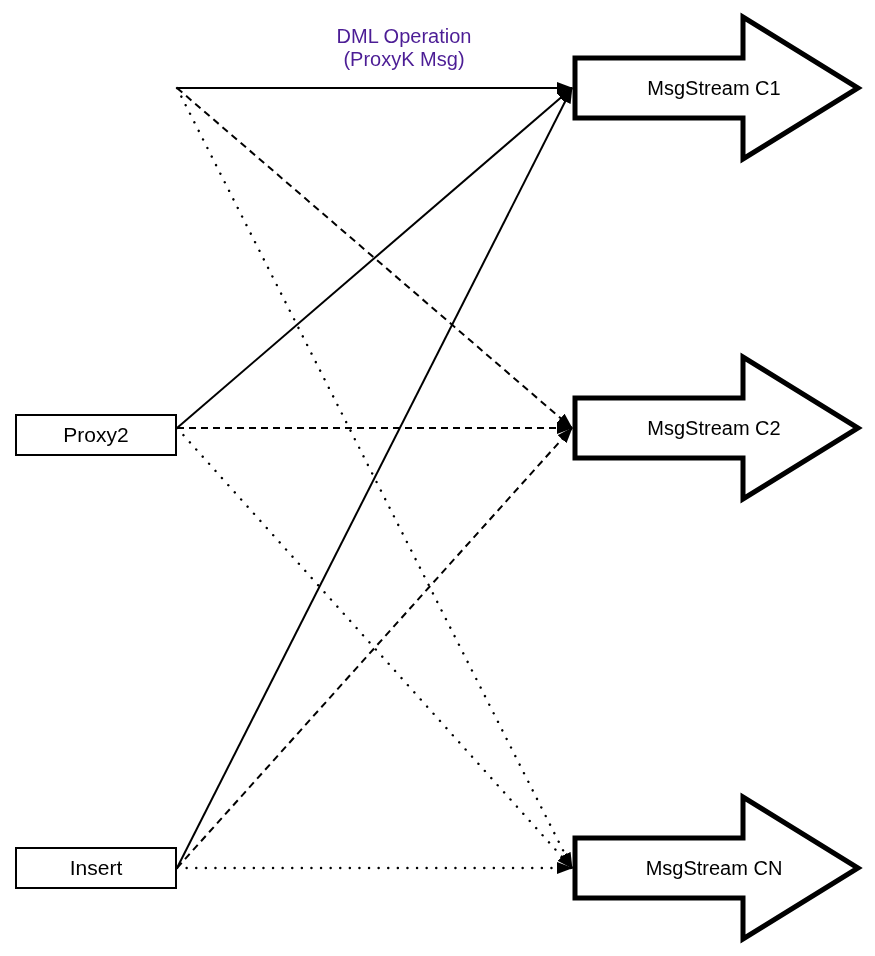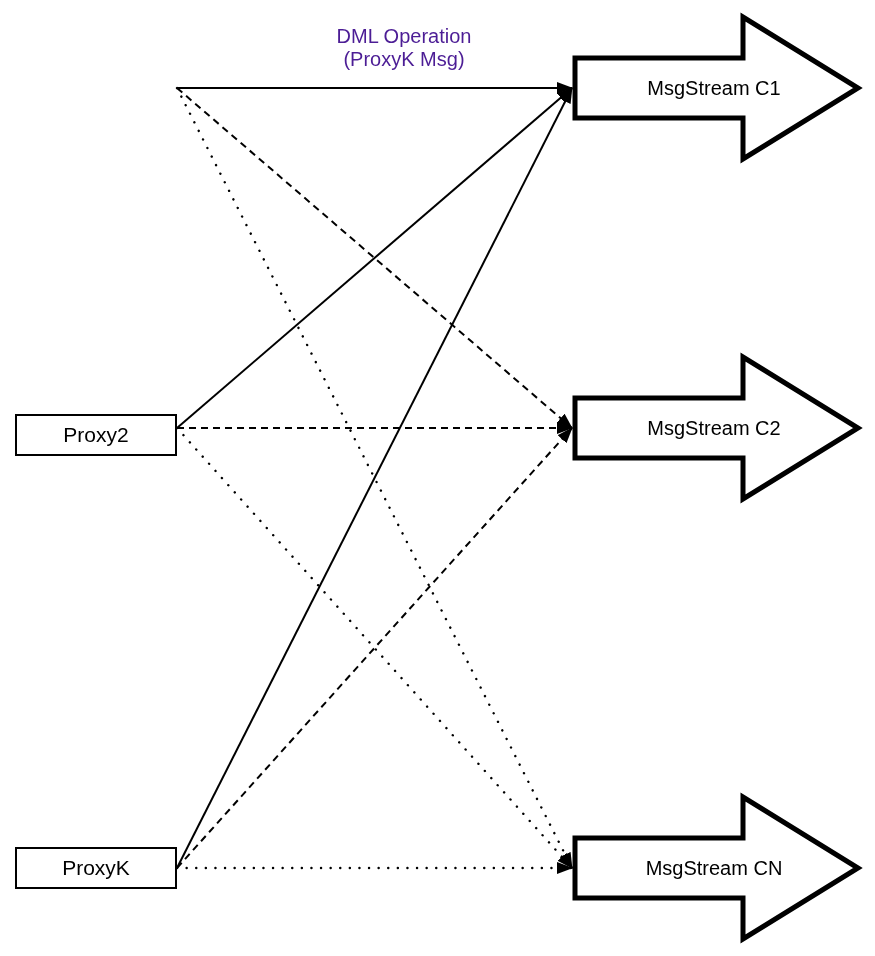--- a/index.html
+++ b/index.html
@@ -109,16 +109,16 @@
 
   <div class="title">
     <div>DML Operation</div>
     <div>(ProxyK Msg)</div>
   </div>
 
   <div class="proxy proxy-2">
     <span>Proxy2</span>
   </div>
   <div class="proxy proxy-k">
-    <span>ProxyK</span>
+    <span>Insert</span>
   </div>
 
 </div>
 
 </body></html>

